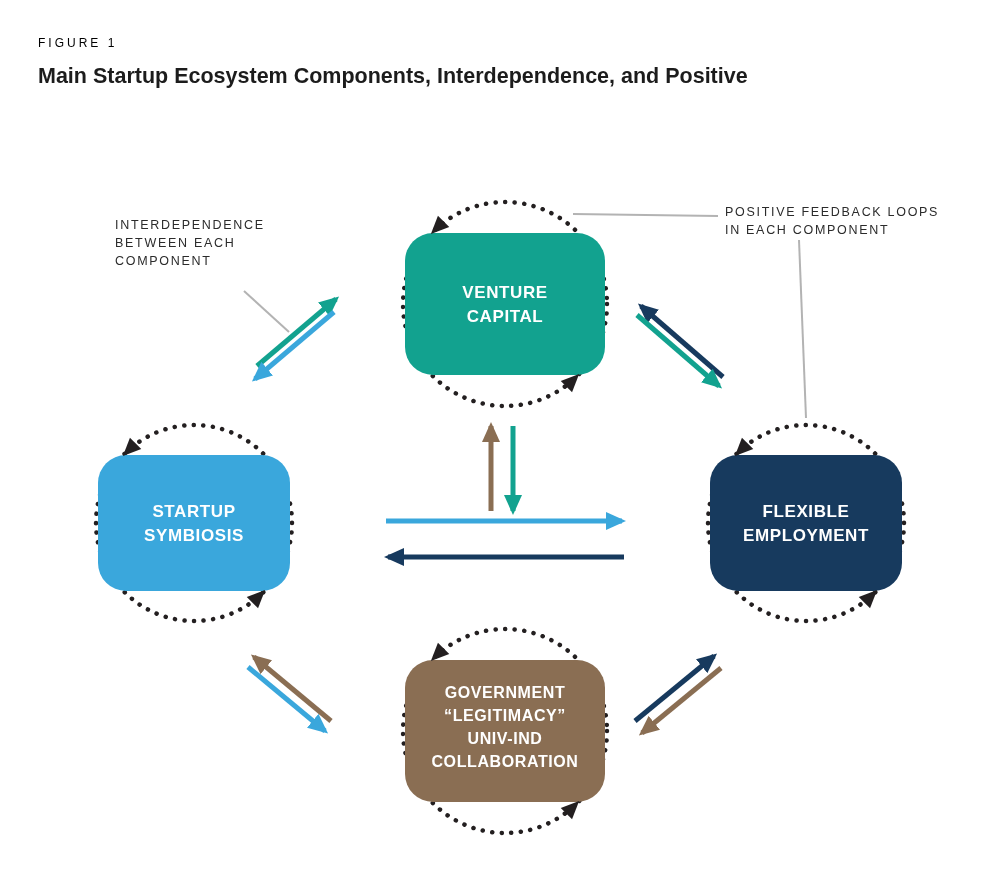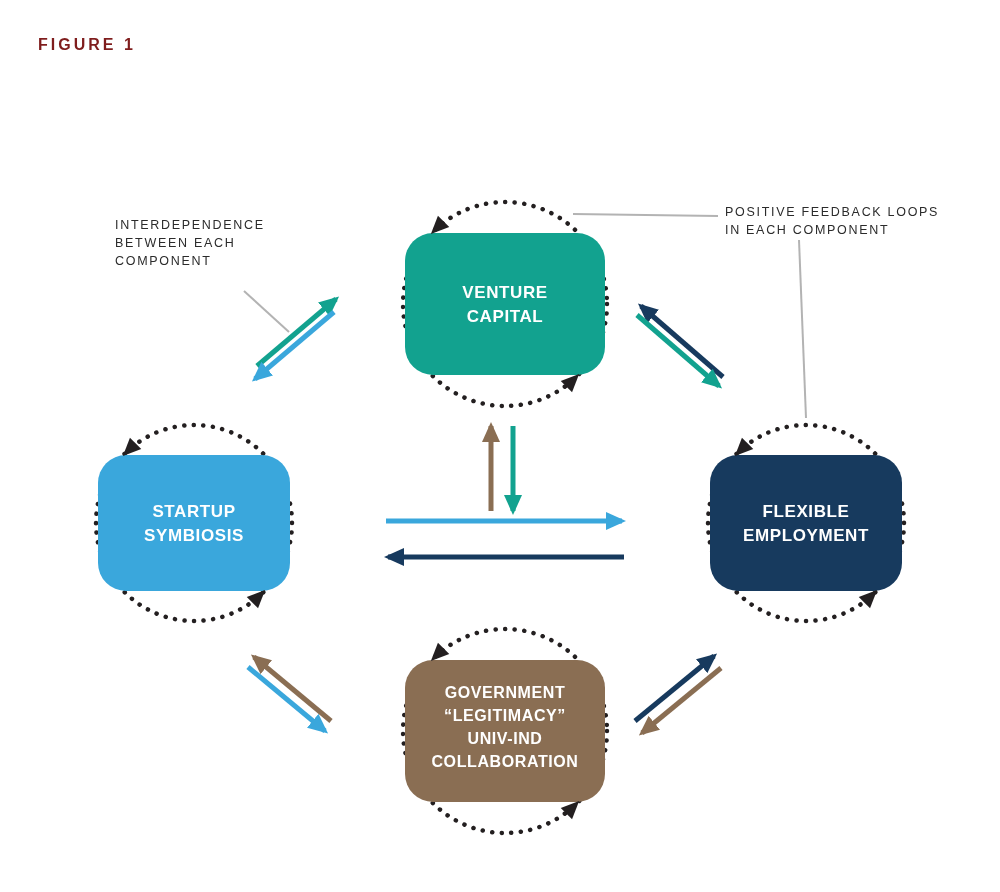--- a/index.html
+++ b/index.html
@@ -1,32 +1,33 @@
 <!DOCTYPE html>
 <html><head>
 <meta charset="utf-8">
 <style>
   html,body{margin:0;padding:0;background:#fff;}
   body{width:1000px;height:892px;position:relative;font-family:"Liberation Sans",sans-serif;}
-  .figure-label{position:absolute;left:38px;top:36px;font-size:16px;letter-spacing:3px;color:#7f1d1d;font-weight:700;}
+  .figure-label{position:absolute;left:38px;top:36px;font-size:12px;letter-spacing:3px;color:#000000;font-weight:400;}
   .figure-title{position:absolute;left:38px;top:63px;font-size:21.5px;font-weight:bold;color:#1c1c1c;line-height:27px;}
   svg{position:absolute;left:0;top:0;}
   .dotcircle{fill:none;stroke-width:4.5;stroke-dasharray:0.1 9.5;stroke-linecap:round;}
   .circ-arrow{stroke:none;}
   .box-label{fill:#ffffff;font-weight:bold;font-size:17px;letter-spacing:0.6px;}
   .gov-label{font-size:16px;}
   .ann-text{font-size:12.5px;letter-spacing:1.7px;fill:#2b2b2b;}
   .flow-arrow{fill:none;stroke-width:5;}
   .ann-line{fill:none;stroke-width:2;}
 </style>
 </head>
 <body>
 
 <div class="figure-label">FIGURE 1</div>
 <div class="figure-title">
+  <div>Main Startup Ecosystem Components, Interdependence, and Positive</div>
 </div>
 
 <svg width="1000" height="892" viewBox="0 0 1000 892">
   <defs>
     <marker id="mk-teal" markerUnits="userSpaceOnUse" markerWidth="20" markerHeight="18" viewBox="0 0 20 18" refX="16" refY="9" orient="auto">
       <path d="M0,0 L20,9 L0,18 Z" fill="#12A28F"></path>
     </marker>
     <marker id="mk-blue" markerUnits="userSpaceOnUse" markerWidth="20" markerHeight="18" viewBox="0 0 20 18" refX="16" refY="9" orient="auto">
       <path d="M0,0 L20,9 L0,18 Z" fill="#3AA7DC"></path>
     </marker>

